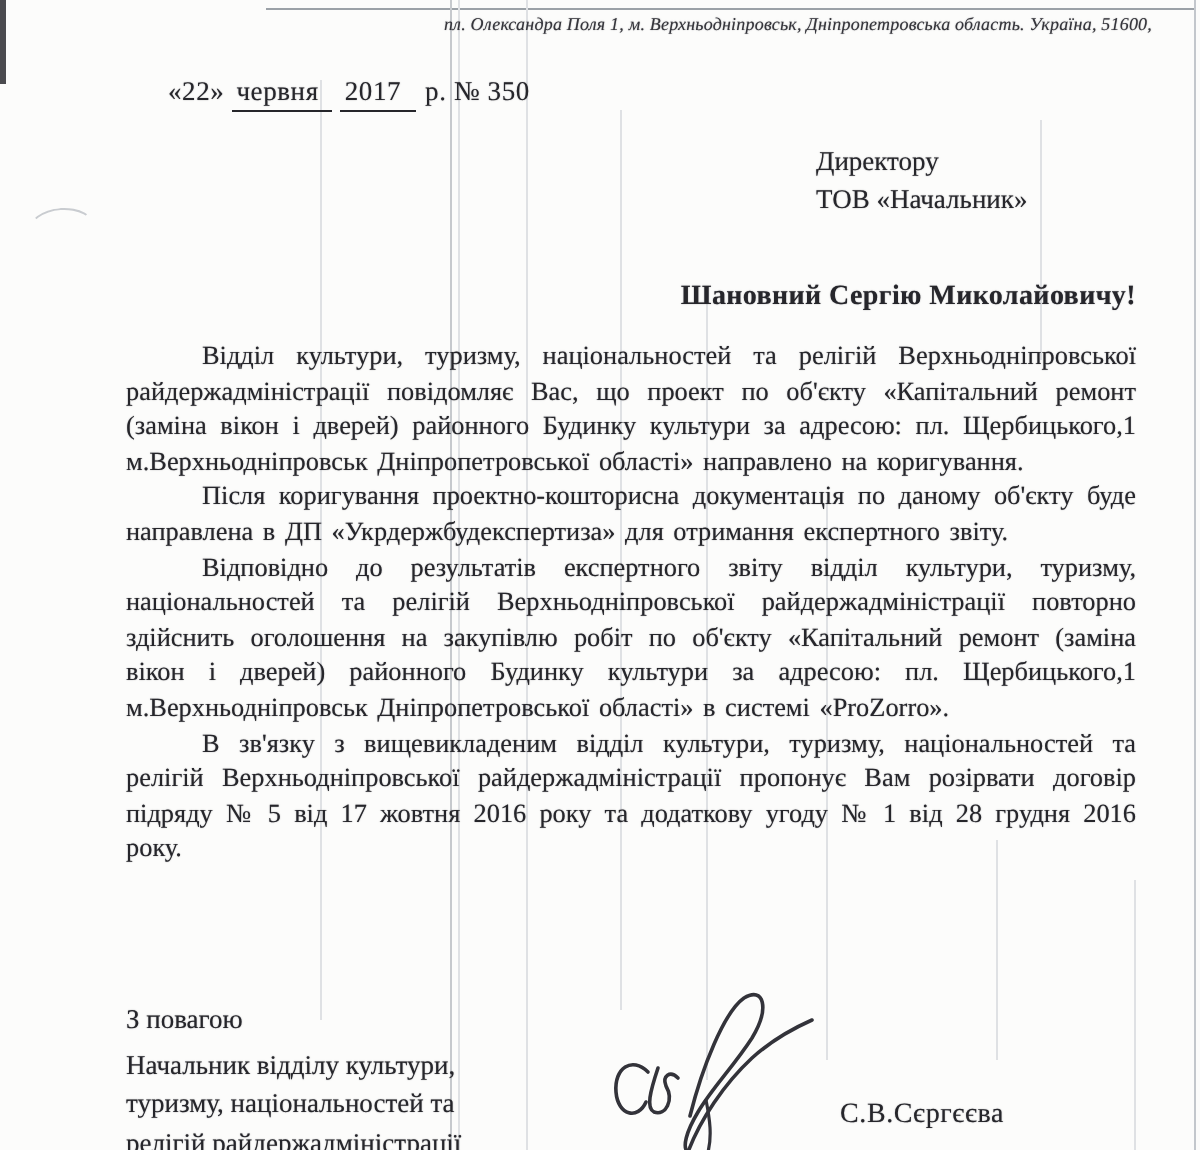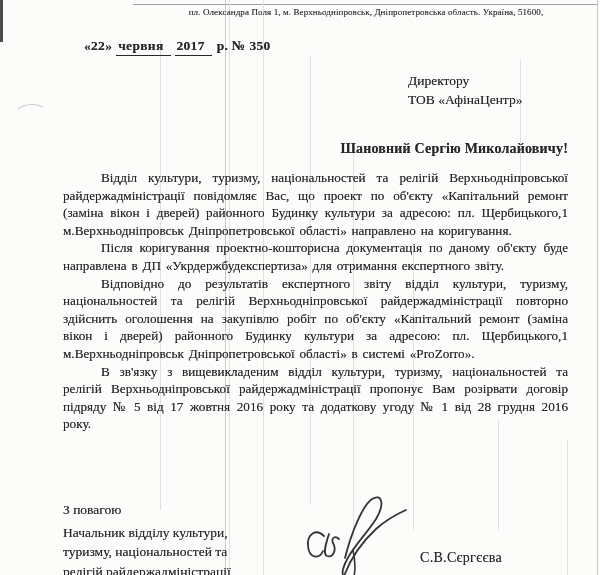--- a/index.html
+++ b/index.html
@@ -37,30 +37,31 @@
     border-radius: 50%;
     transform: rotate(-4deg);
   }
   .top-rule {
     position: absolute; left: 133px; top: 4px;
     width: 464px; height: 1px; background: #9ba1a7;
   }
 
   
   .letterhead {
-    position: absolute; left: 133px; top: 7px; width: 466px;
+    position: absolute; left: 110px; top: 7px; width: 466px;
     font-size: 9px; line-height: 10.5px;
-    text-align: center; color: #35353b;
+    text-align: right; color: #35353b;
     letter-spacing: 0.1px;
+    font-style: italic;
   }
 
   
   .ref-line {
     position: absolute; left: 84px; top: 38px;
-    font-size: 13.5px; font-weight: 700; letter-spacing: 0.3px;
+    font-size: 13.5px; font-weight: 400; letter-spacing: 0.3px;
     white-space: nowrap;
   }
   .ref-line .u {
     display: inline-block;
     border-bottom: 1px solid #26262b;
     padding: 0 7px 1px 2px;
     margin-left: 4px;
   }
   .ref-line .suffix { margin-left: 5px; }
 
@@ -128,21 +129,21 @@
   <div class="letterhead">
     <div>пл. Олександра Поля 1, м. Верхньодніпровськ, Дніпропетровська область. Україна, 51600,</div>
   </div>
 
   <div class="ref-line">
     <span>«22»</span><span class="u">червня</span><span class="u">2017</span><span class="suffix">р. № 350</span>
   </div>
 
   <div class="recipient">
     <div>Директору</div>
-    <div>ТОВ «АфінаЦентр»</div>
+    <div>ТОВ «Начальник»</div>
   </div>
 
   <div class="salutation">Шановний Сергію Миколайовичу!</div>
 
   <div class="letter-body">
     <p>Відділ культури, туризму, національностей та релігій Верхньодніпровської райдержадміністрації повідомляє Вас, що проект по об'єкту «Капітальний ремонт (заміна вікон і дверей) районного Будинку культури за адресою: пл. Щербицького,1 м.Верхньодніпровськ Дніпропетровської області» направлено на коригування.</p>
     <p>Після коригування проектно-кошторисна документація по даному об'єкту буде направлена в ДП «Укрдержбудекспертиза» для отримання експертного звіту.</p>
     <p>Відповідно до результатів експертного звіту відділ культури, туризму, національностей та релігій Верхньодніпровської райдержадміністрації повторно здійснить оголошення на закупівлю робіт по об'єкту «Капітальний ремонт (заміна вікон і дверей) районного Будинку культури за адресою: пл. Щербицького,1 м.Верхньодніпровськ Дніпропетровської області» в системі «ProZorro».</p>
     <p>В зв'язку з вищевикладеним відділ культури, туризму, національностей та релігій Верхньодніпровської райдержадміністрації пропонує Вам розірвати договір підряду № 5 від 17 жовтня 2016 року та додаткову угоду № 1 від 28 грудня 2016 року.</p>
   </div>

